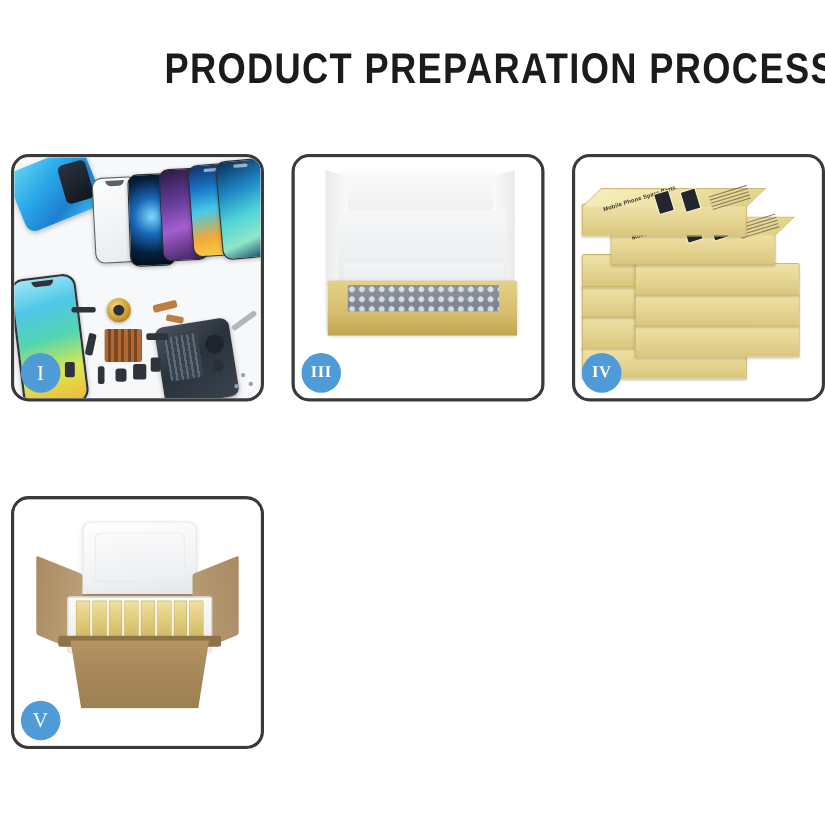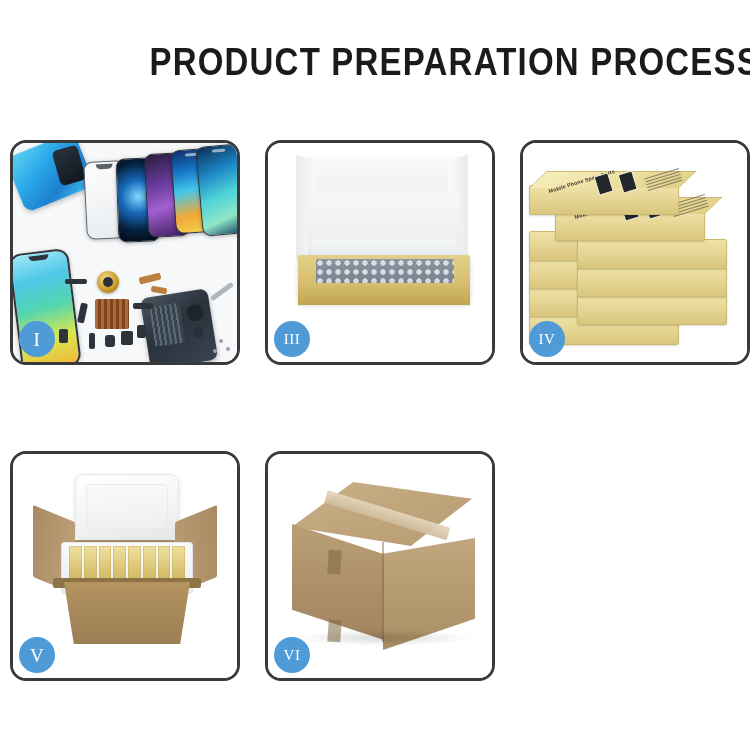--- a/index.html
+++ b/index.html
@@ -46,21 +46,21 @@
 
   .badge {
     position: absolute; left: 6px; bottom: 5px;
     width: 36px; height: 36px; border-radius: 50%;
     background: #4e9bd8;
     display: flex; align-items: center; justify-content: center;
     color: #ffffff; font-family: "Liberation Serif", serif;
     font-size: 19px; line-height: 1; letter-spacing: .5px;
     z-index: 40;
   }
-  .badge.wide { font-size: 15px; }
+  .badge.wide { font-size: 15px; font-weight: bold; }
 
   
   .p1 { background: #f7f8f9; }
   .ph {
     position: absolute; border-radius: 10px;
     box-shadow: 0 1px 4px rgba(0,0,0,.28);
   }
   .adh {
     left: 6px; top: 28px; width: 74px; height: 58px;
     background: linear-gradient(150deg,#63d6f4 0%,#2aa8e8 38%,#1d7fd0 70%,#3fc6f0 100%);
@@ -448,28 +448,15 @@
           <span></span>
           <span></span>
           <span></span>
         </div>
         <div class="carton-rim"></div>
         <div class="carton-front"></div>
       </div>
       <div class="badge">V</div>
     </div>
 
-    <div class="panel">
-      <div class="stage p6">
-        <div class="c-top"></div>
-        <div class="c-tape-top"></div>
-        <div class="c-left"></div>
-        <div class="c-right"></div>
-        <div class="c-seam"></div>
-        <div class="c-tab1"></div>
-        <div class="c-tab2"></div>
-        <div class="c-shadow"></div>
-      </div>
-      <div class="badge wide">VI</div>
-    </div>
 
   </div>
 </div>
 
 </body></html>

